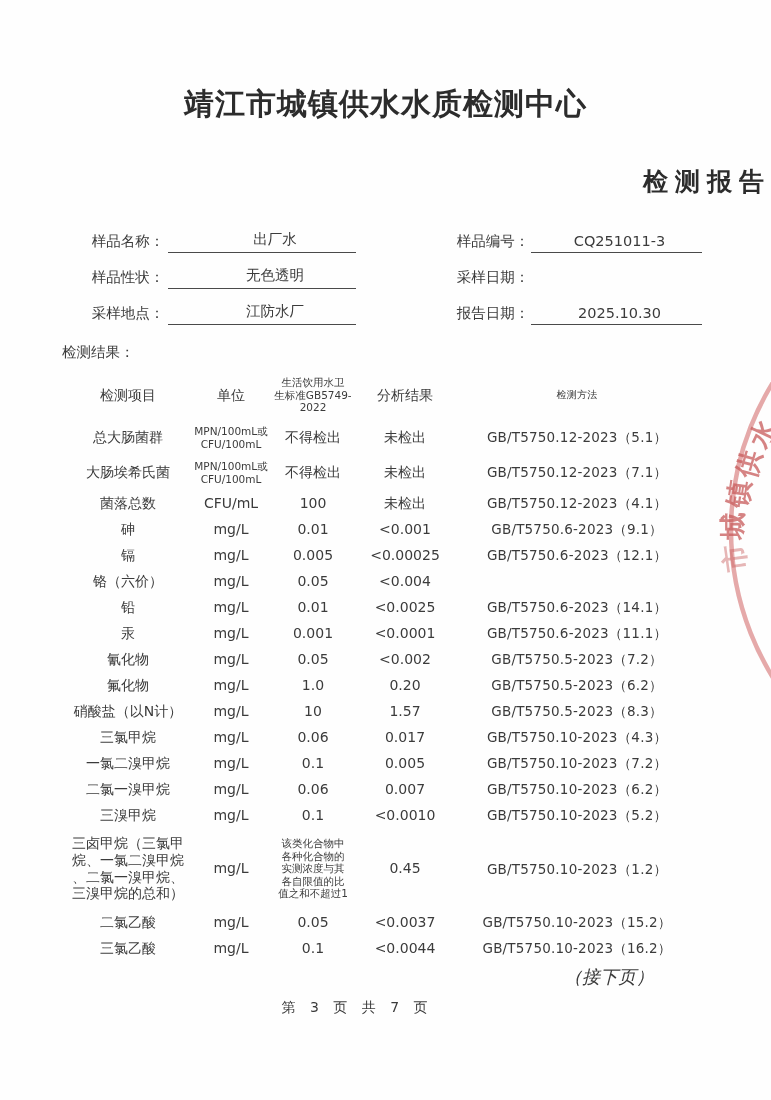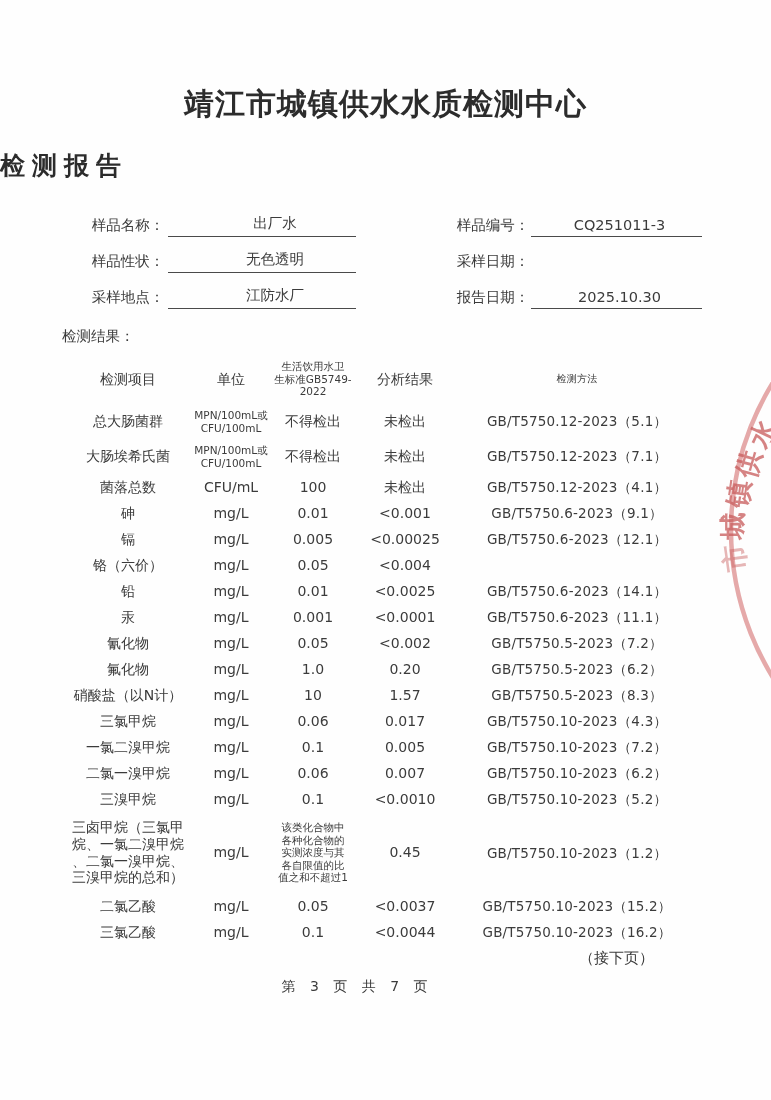--- a/index.html
+++ b/index.html
@@ -7,21 +7,21 @@
     position:relative;width:771px;height:1100px;margin:0 auto;
     background:#fefefe;overflow:hidden;color:#3b3b3b;
     font-family:"DejaVu Sans","Liberation Sans",sans-serif;
   }
   .org-title{
     padding-top:84px;text-align:center;font-size:30px;font-weight:700;
     letter-spacing:1px;color:#2c2c2c;
     font-family:"DejaVu Serif","Liberation Serif",serif;
   }
   .report-title{
-    margin-top:24px;text-align:left;font-size:25px;font-weight:700;
+    margin-top:40px;text-align:right;font-size:25px;font-weight:700;
     letter-spacing:7px;color:#2c2c2c;
     font-family:"DejaVu Serif","Liberation Serif",serif;
   }
   .info{margin-top:32px;padding-left:88px;font-size:14.5px;}
   .info-row{display:flex;align-items:flex-end;margin-bottom:13px;text-align:center;}
   .info-label{width:80px;white-space:nowrap;padding-bottom:2px;}
   .info-value{width:188px;border-bottom:1.5px solid #4a4a4a;
     padding:0 0 3px 26px;box-sizing:border-box;white-space:nowrap;}
   .info-spacer{width:99px;}
   .info-label-r{width:76px;white-space:nowrap;padding-bottom:2px;}
@@ -37,21 +37,21 @@
   .c-res{width:94px;}
   .c-meth{width:250px;font-size:13.5px;letter-spacing:.2px;}
   .t-header{min-height:50px;}
   .t-header .c-item,.t-header .c-unit,.t-header .c-res{font-size:14px;}
   .t-header .c-meth{font-size:10px;}
   .row{min-height:26px;}
   .two{min-height:35px;}
   .block{padding:7px 0;}
   .sm{font-size:10.5px;line-height:1.3;}
   .continue-note{width:640px;margin-left:62px;text-align:right;
-    padding-right:48px;box-sizing:border-box;font-size:15px;margin-top:4px;}
+    padding-right:48px;box-sizing:border-box;font-size:18px;margin-top:4px;font-style:italic;}
   .page-footer{margin-top:10px;width:714px;text-align:center;
     font-size:14px;letter-spacing:5px;}
   .stamp{position:absolute;top:382px;right:0;width:80px;height:400px;}
 </style>
 </head>
 <body>
 
 <div class="page">
 
   <div class="org-title">靖江市城镇供水水质检测中心</div>

